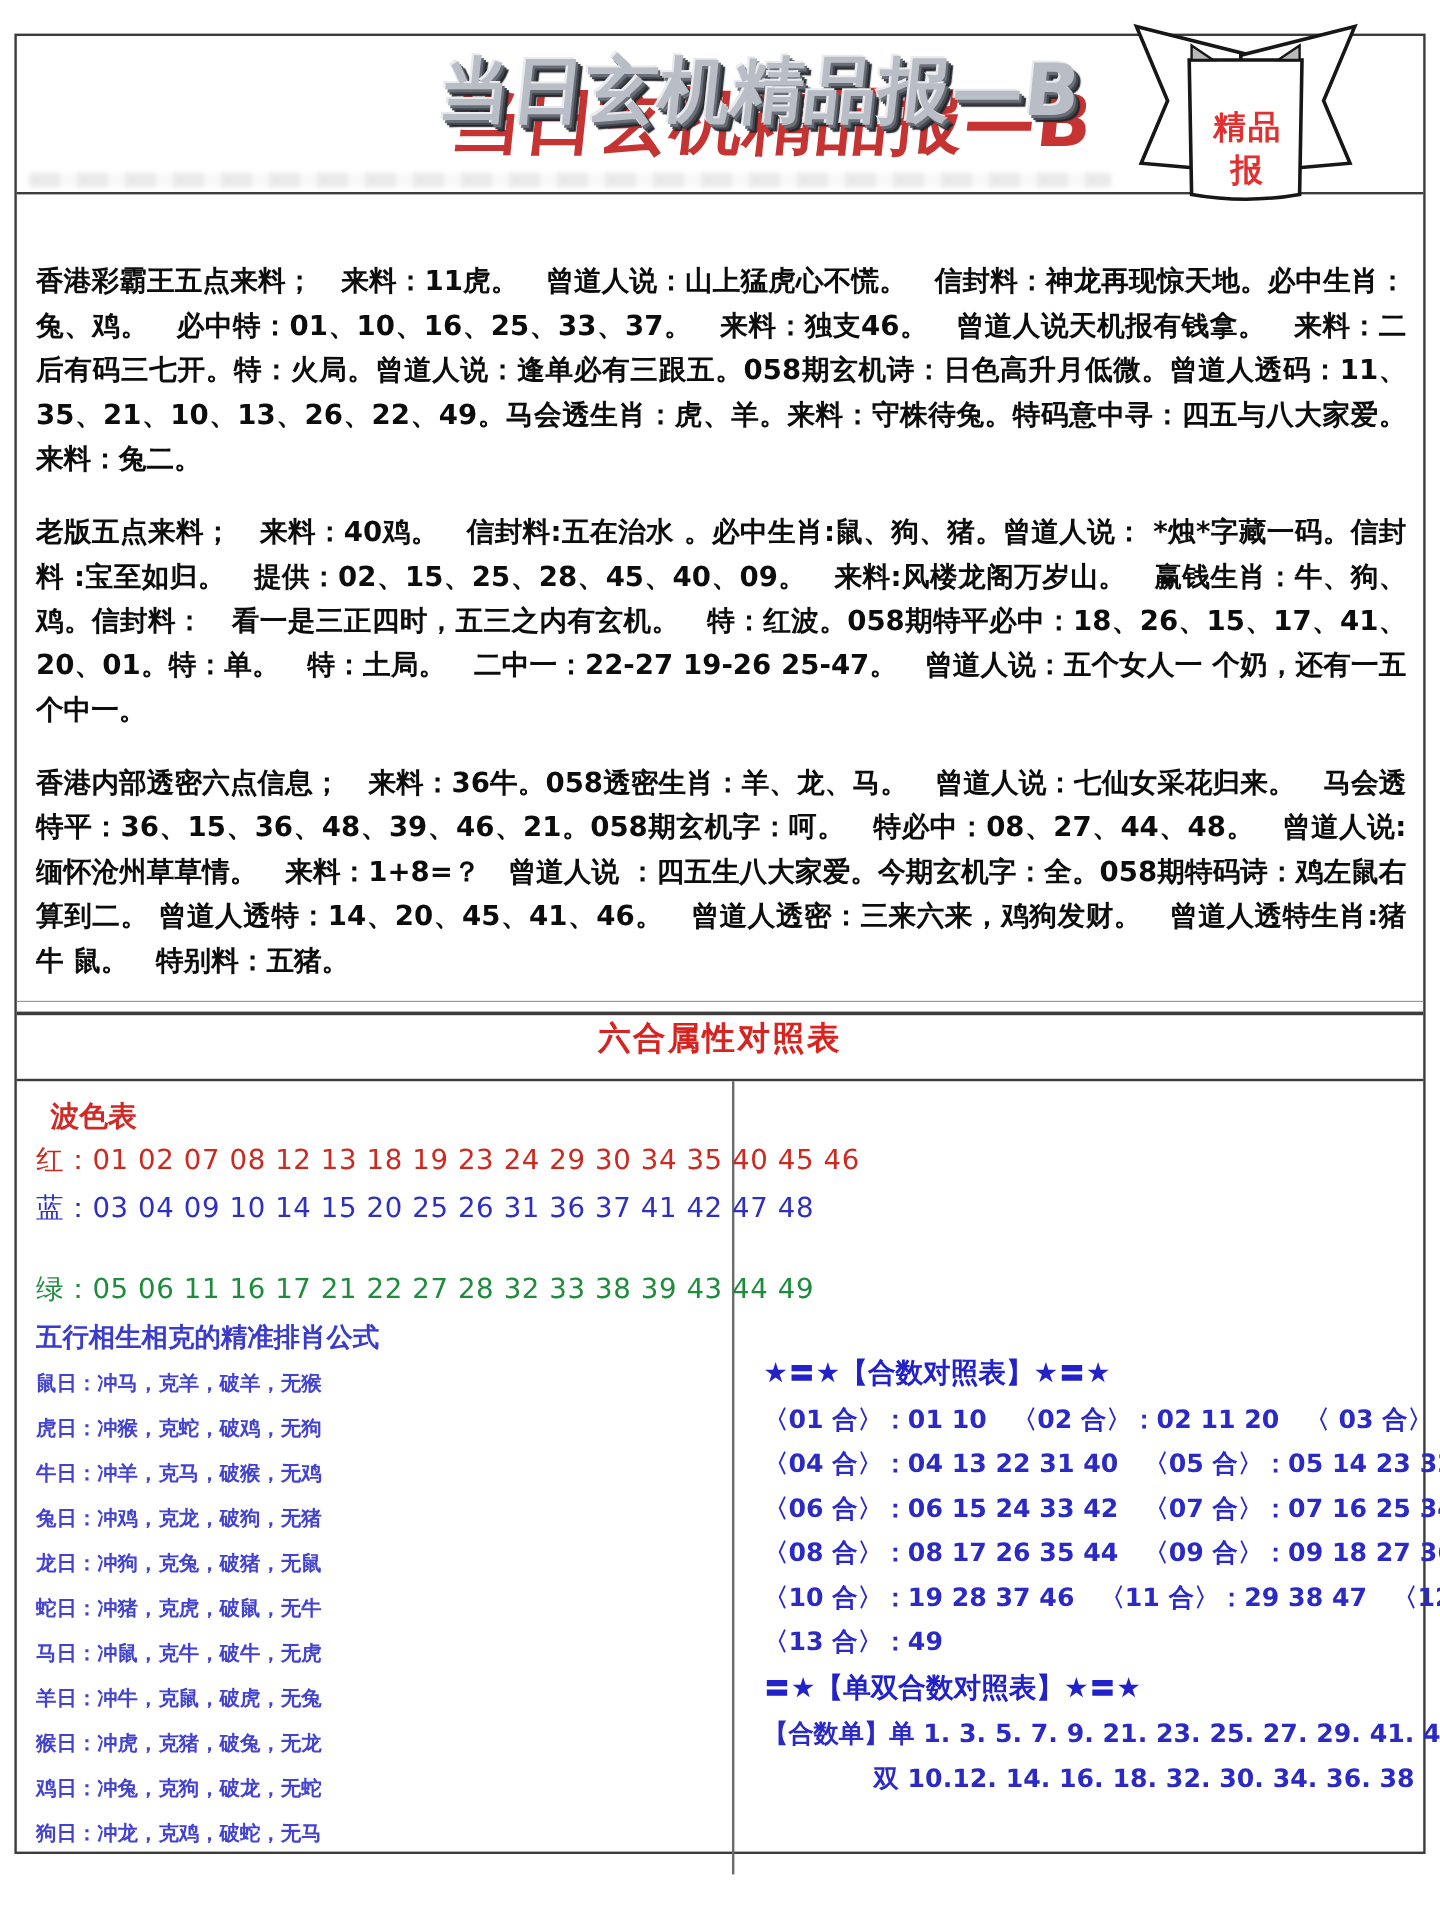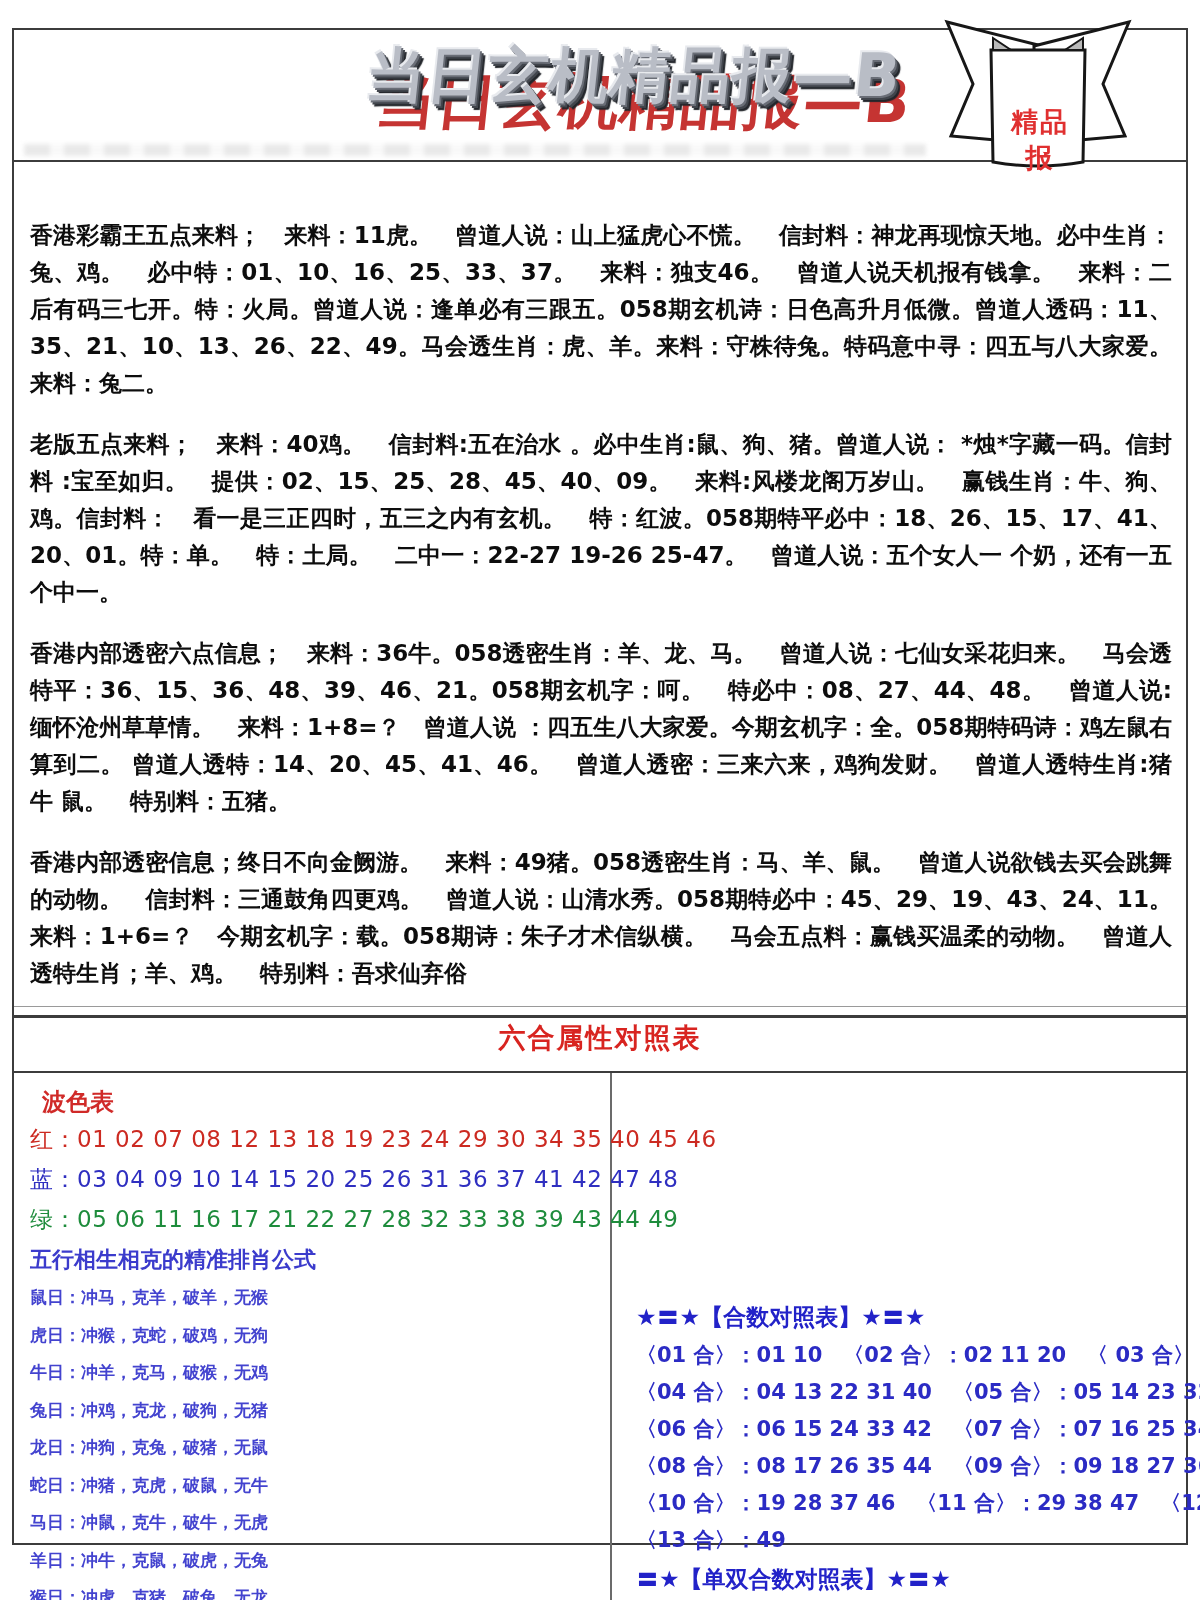--- a/index.html
+++ b/index.html
@@ -15,39 +15,39 @@
                  transform:skewX(-6deg); }
   .title-red  { color:#c22a28; top:26px; left:10px; opacity:.95; }
   .title-gray { color:#b9bdc6;
                 text-shadow:-2px -2px 0 #e8eaee, 2px 2px 0 #6a6e77, 4px 4px 0 #41454c, 6px 6px 1px #23262b; }
   .faded-strip { position:absolute; left:10px; right:260px; bottom:4px; height:12px;
                  background:repeating-linear-gradient(90deg,#d8d8d8 0 26px,#f4f4f4 26px 40px);
                  filter:blur(2px); opacity:.55; }
   
   .ribbon { position:absolute; left:913px; top:-14px; width:222px; height:156px; z-index:5; }
   .ribbon svg { position:absolute; left:0; top:0; }
-  .ribbon-label { position:absolute; left:70px; top:88px; width:86px; text-align:center;
+  .ribbon-label { position:absolute; left:70px; top:72px; width:86px; text-align:center;
                   color:#e03030; font-size:27px; font-weight:700; letter-spacing:2px; }
   
   .body-text { padding:10px 14px 0 16px; border-bottom:1px solid #9a9a9a; padding-bottom:14px; }
   .para { font-size:23px; line-height:37px; font-weight:700; color:#0d0d0d; text-align:justify;margin-top:45px; }
   .para + .para { margin-top:24px; }
   
   .section-band { margin-top:8px; border-top:3px solid #3c3c3c; border-bottom:2px solid #3c3c3c;
                   height:58px; line-height:39px; text-align:center;
                   color:#d82420; font-size:27px; font-weight:700; letter-spacing:2px; }
   
   .columns { display:flex; align-items:stretch; height:661px; }
   .col-left { width:598px; border-right:2px solid #6b6b6b; padding:12px 6px 0 16px; }
   .col-right { flex:1; padding:224px 6px 0 24px; }
   .bose-title { color:#d02a28; font-size:24px; font-weight:700; line-height:34px; padding-left:12px; }
   .bose-row { font-size:23px; font-weight:400; line-height:40px; letter-spacing:.5px; white-space:nowrap; }
   .bose-red   { color:#cc2a21; }
   .bose-blue  { color:#2f2fc0; }
-  .bose-green { color:#1e8c3c; }
+  .bose-green { color:#1e8c3c;margin-top:28px; }
   .formula-title { color:#3b3bcc; font-size:22px; font-weight:700; line-height:38px; margin-top:2px; }
   .zodiac-row { color:#4343cf; font-size:17px; font-weight:700; line-height:37.5px; white-space:nowrap; }
   .hesu-title, .ds-title { color:#2222c8; font-size:23px; font-weight:800; line-height:40px; white-space:nowrap; }
   .hesu-row { color:#2b2bc4; font-size:21px; font-weight:700; line-height:37px; white-space:nowrap; }
   .ds-row { color:#2b2bc4; font-size:21px; font-weight:700; line-height:37px; white-space:nowrap; }
   .ds-rows .ds-row:nth-child(2), .ds-rows .ds-row:nth-child(4) { padding-left:92px; }
 </style>
 </head>
 <body>
 
@@ -69,21 +69,20 @@
       <polygon points="66,34 66,22 84,34" fill="#b9b9b9" stroke="#171717" stroke-width="2"></polygon>
       <polygon points="156,34 156,22 138,34" fill="#b9b9b9" stroke="#171717" stroke-width="2"></polygon>
     </svg>
     <span class="ribbon-label">精品报</span>
   </div>
 
   <div class="body-text">
     <div class="para">香港彩霸王五点来料；　来料：11虎。　曾道人说：山上猛虎心不慌。　信封料：神龙再现惊天地。必中生肖：兔、鸡。　必中特：01、10、16、25、33、37。　来料：独支46。　曾道人说天机报有钱拿。　来料：二后有码三七开。特：火局。曾道人说：逢单必有三跟五。058期玄机诗：日色高升月低微。曾道人透码：11、35、21、10、13、26、22、49。马会透生肖：虎、羊。来料：守株待兔。特码意中寻：四五与八大家爱。来料：兔二。</div>
     <div class="para">老版五点来料；　来料：40鸡。　信封料:五在治水 。必中生肖:鼠、狗、猪。曾道人说： *烛*字藏一码。信封料 :宝至如归。　提供：02、15、25、28、45、40、09。　来料:风楼龙阁万岁山。　赢钱生肖：牛、狗、鸡。信封料：　看一是三正四时，五三之内有玄机。　特：红波。058期特平必中：18、26、15、17、41、20、01。特：单。　特：土局。　二中一：22-27 19-26 25-47。　曾道人说：五个女人一 个奶，还有一五个中一。</div>
     <div class="para">香港内部透密六点信息；　来料：36牛。058透密生肖：羊、龙、马。　曾道人说：七仙女采花归来。　马会透特平：36、15、36、48、39、46、21。058期玄机字：呵。　特必中：08、27、44、48。　曾道人说:缅怀沧州草草情。　来料：1+8=？　曾道人说 ：四五生八大家爱。今期玄机字：全。058期特码诗：鸡左鼠右算到二。 曾道人透特：14、20、45、41、46。　曾道人透密：三来六来，鸡狗发财。　曾道人透特生肖:猪 牛 鼠。　特别料：五猪。</div>
-    <div class="para">香港内部透密信息；终日不向金阙游。　来料：49猪。058透密生肖：马、羊、鼠。　曾道人说欲钱去买会跳舞的动物。　信封料：三通鼓角四更鸡。　曾道人说：山清水秀。058期特必中：45、29、19、43、24、11。来料：1+6=？　今期玄机字：载。058期诗：朱子才术信纵横。　马会五点料：赢钱买温柔的动物。　曾道人透特生肖；羊、鸡。　特别料：吾求仙弃俗</div>
   </div>
 
   <div class="section-band">六合属性对照表</div>
 
   <div class="columns">
 
     <div class="col-left">
       <div class="bose-title">波色表</div>
       <div class="bose-row bose-red">
         <span>红：</span><span>01 02 07 08 12 13 18 19 23 24 29 30 34 35 40 45 46</span>

